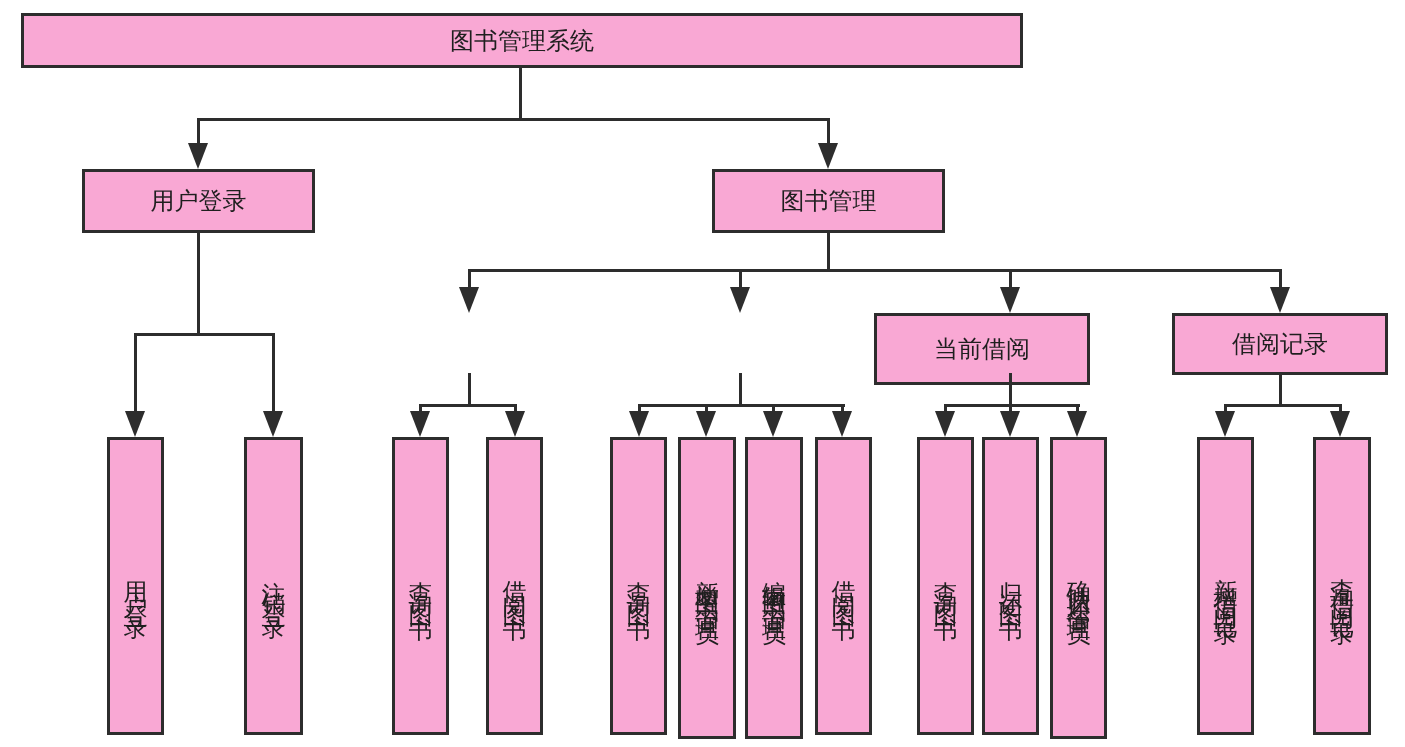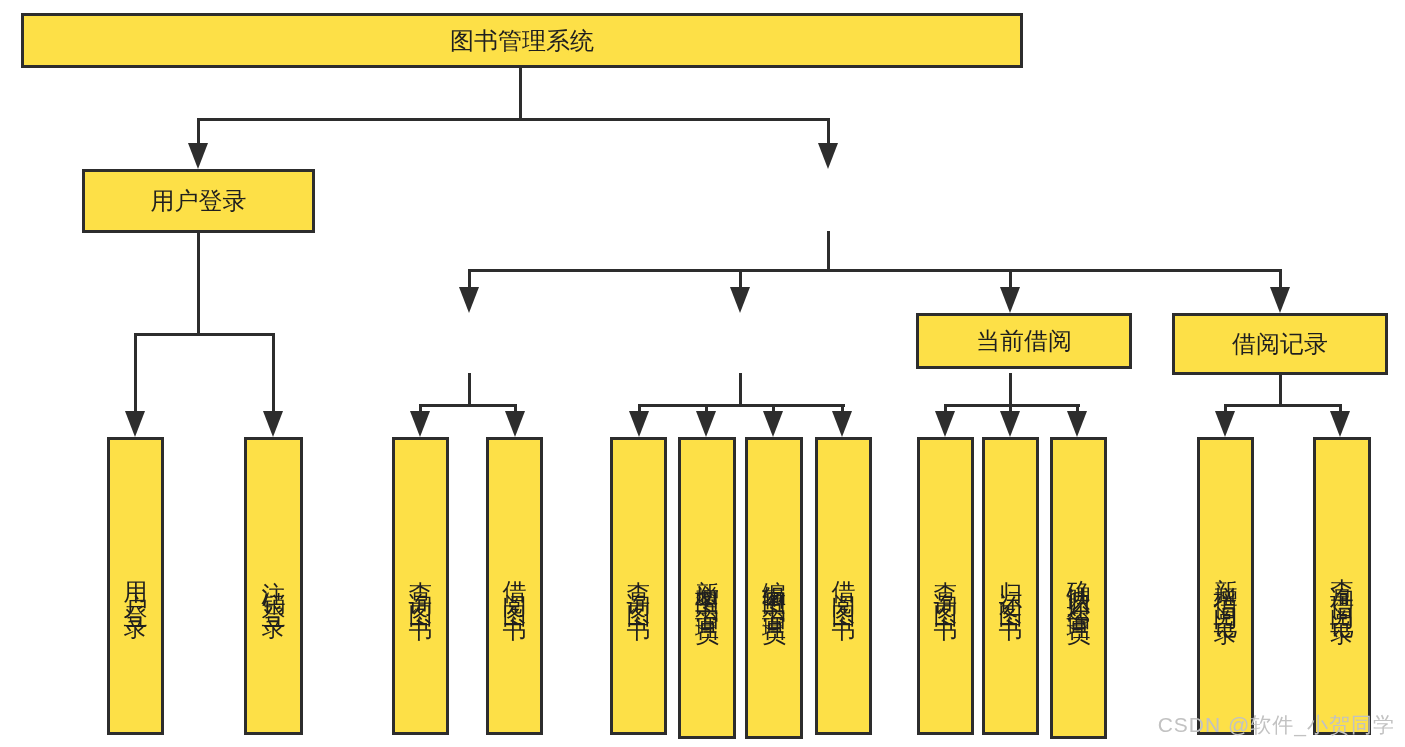--- a/index.html
+++ b/index.html
@@ -5,21 +5,21 @@
   html,body{margin:0;padding:0;background:var(--background,#fff);}
   #canvas{
     position:relative;width:1405px;height:747px;overflow:hidden;
     background:var(--background,#ffffff);
     font-family:"Liberation Sans","DejaVu Sans",sans-serif;
     color:var(--text,#1f1f1f);
   }
   .box{
     position:absolute;box-sizing:border-box;
     border:3px solid var(--line,#2d2d2d);
-    background:#fde047;
+    background:#f9a8d4;
     display:flex;align-items:center;justify-content:center;
   }
   .lbl{
     font-size:24px;font-weight:500;line-height:1;
     color:var(--text,#1f1f1f);white-space:nowrap;
   }
   .v .lbl{
     writing-mode:vertical-rl;text-orientation:upright;white-space:nowrap;
   }
   .p4 .lbl{letter-spacing:12px;}
@@ -49,40 +49,43 @@
   <div class="line" style="left:519px;top:65px;width:3px;height:56px"></div>
   <div class="line" style="left:197px;top:118px;width:633px;height:3px"></div>
   <div class="line" style="left:197px;top:118px;width:3px;height:30px"></div>
   <div class="arrow" style="left:188px;top:143px"></div>
   <div class="line" style="left:827px;top:118px;width:3px;height:30px"></div>
   <div class="arrow" style="left:818px;top:143px"></div>
 
   <div class="box" style="left:82px;top:169px;width:233px;height:64px">
     <span class="lbl">用户登录</span>
   </div>
+  <div class="box" style="left:712px;top:169px;width:233px;height:64px">
+    <span class="lbl">图书管理</span>
+  </div>
 
   <div class="line" style="left:197px;top:231px;width:3px;height:105px"></div>
   <div class="line" style="left:134px;top:333px;width:141px;height:3px"></div>
   <div class="line" style="left:134px;top:333px;width:3px;height:80px"></div>
   <div class="arrow" style="left:125px;top:411px"></div>
   <div class="line" style="left:272px;top:333px;width:3px;height:80px"></div>
   <div class="arrow" style="left:263px;top:411px"></div>
 
   <div class="line" style="left:827px;top:231px;width:3px;height:41px"></div>
   <div class="line" style="left:468px;top:269px;width:814px;height:3px"></div>
   <div class="line" style="left:468px;top:269px;width:3px;height:22px"></div>
   <div class="arrow" style="left:459px;top:287px"></div>
   <div class="line" style="left:739px;top:269px;width:3px;height:22px"></div>
   <div class="arrow" style="left:730px;top:287px"></div>
   <div class="line" style="left:1009px;top:269px;width:3px;height:22px"></div>
   <div class="arrow" style="left:1000px;top:287px"></div>
   <div class="line" style="left:1279px;top:269px;width:3px;height:22px"></div>
   <div class="arrow" style="left:1270px;top:287px"></div>
 
-  <div class="box" style="left:916px;top:313px;width:216px;height:56px">
+  <div class="box" style="left:874px;top:313px;width:216px;height:72px">
     <span class="lbl">当前借阅</span>
   </div>
   <div class="box" style="left:1172px;top:313px;width:216px;height:62px">
     <span class="lbl">借阅记录</span>
   </div>
 
   <div class="line" style="left:468px;top:373px;width:3px;height:33px"></div>
   <div class="line" style="left:419px;top:404px;width:98px;height:3px"></div>
   <div class="line" style="left:419px;top:404px;width:3px;height:10px"></div>
   <div class="arrow" style="left:410px;top:411px"></div>
@@ -153,15 +156,14 @@
     <span class="lbl">确认归还（管理员）</span>
   </div>
 
   <div class="box v p6" style="left:1197px;top:437px;width:57px;height:298px">
     <span class="lbl">新增借阅记录</span>
   </div>
   <div class="box v p6" style="left:1313px;top:437px;width:58px;height:298px">
     <span class="lbl">查询借阅记录</span>
   </div>
 
-  <div class="watermark">CSDN @软件_小贺同学</div>
 
 </div>
 
 </body></html>

